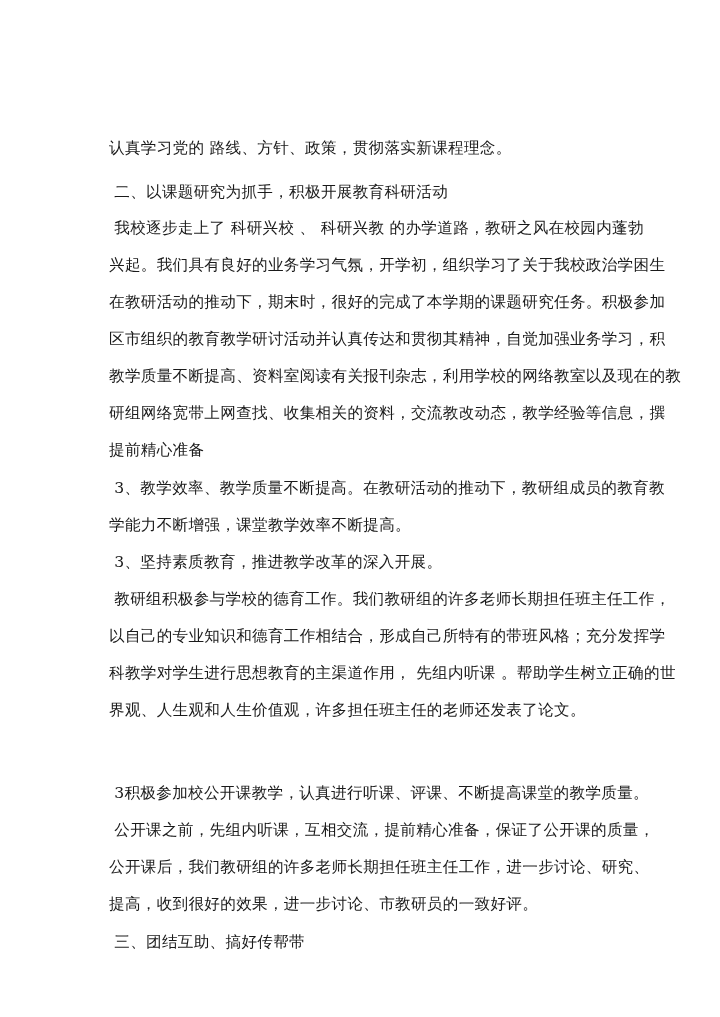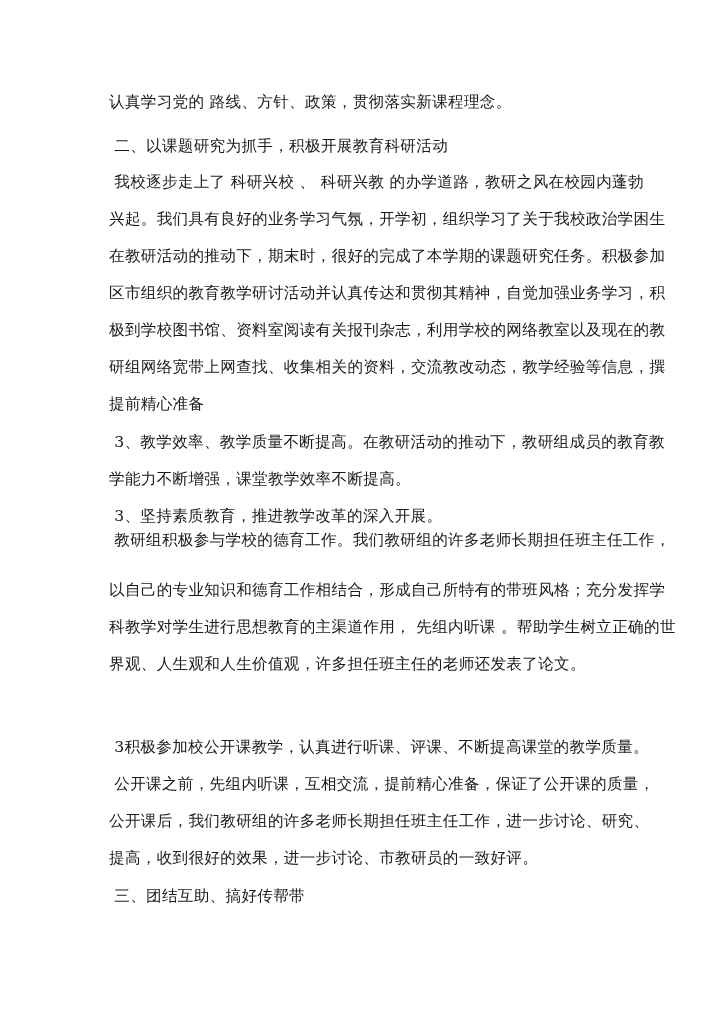--- a/index.html
+++ b/index.html
@@ -1,37 +1,37 @@
 <!DOCTYPE html>
 <html><head>
 <meta charset="utf-8">
 <style>
   html, body { margin: 0; padding: 0; background: #ffffff; }
   body { width: 720px; height: 1017px; position: relative; overflow: hidden;
          font-family: "DejaVu Serif", "Liberation Serif", serif; color: #1a1a1a; }
   .page { position: absolute; left: 109px; top: 88px; width: 504px; }
-  .line { position: absolute; left: 0; white-space: pre; font-size: 15.6px; line-height: 20px; letter-spacing: 0.3px; }
+  .line { position: absolute; left: 0; white-space: pre; font-size: 15.6px; line-height: 20px; letter-spacing: 0.3px; margin-top: 46px; }
 </style>
 </head>
 <body>
 
 <div class="page">
   <div class="line" style="top:4px">认真学习党的 路线、方针、政策，贯彻落实新课程理念。</div>
   <div class="line" style="top:48px"> 二、以课题研究为抓手，积极开展教育科研活动</div>
   <div class="line" style="top:84px"> 我校逐步走上了 科研兴校 、 科研兴教 的办学道路，教研之风在校园内蓬勃</div>
   <div class="line" style="top:121px">兴起。我们具有良好的业务学习气氛，开学初，组织学习了关于我校政治学困生</div>
   <div class="line" style="top:158px">在教研活动的推动下，期末时，很好的完成了本学期的课题研究任务。积极参加</div>
   <div class="line" style="top:195px">区市组织的教育教学研讨活动并认真传达和贯彻其精神，自觉加强业务学习，积</div>
-  <div class="line" style="top:232px">极到学校图书馆、资料室阅读有关报刊杂志，利用学校的网络教室以及现在的教</div>
+  <div class="line" style="top:232px">教学质量不断提高、资料室阅读有关报刊杂志，利用学校的网络教室以及现在的教</div>
   <div class="line" style="top:269px">研组网络宽带上网查找、收集相关的资料，交流教改动态，教学经验等信息，撰</div>
   <div class="line" style="top:306px">提前精心准备</div>
   <div class="line" style="top:344px"> 3、教学效率、教学质量不断提高。在教研活动的推动下，教研组成员的教育教</div>
   <div class="line" style="top:381px">学能力不断增强，课堂教学效率不断提高。</div>
   <div class="line" style="top:418px"> 3、坚持素质教育，推进教学改革的深入开展。</div>
-  <div class="line" style="top:442px"> 教研组积极参与学校的德育工作。我们教研组的许多老师长期担任班主任工作，</div>
+  <div class="line" style="top:455px"> 教研组积极参与学校的德育工作。我们教研组的许多老师长期担任班主任工作，</div>
   <div class="line" style="top:492px">以自己的专业知识和德育工作相结合，形成自己所特有的带班风格；充分发挥学</div>
   <div class="line" style="top:529px">科教学对学生进行思想教育的主渠道作用， 先组内听课 。帮助学生树立正确的世</div>
   <div class="line" style="top:566px">界观、人生观和人生价值观，许多担任班主任的老师还发表了论文。</div>
   <div class="line" style="top:649px"> 3积极参加校公开课教学，认真进行听课、评课、不断提高课堂的教学质量。</div>
   <div class="line" style="top:686px"> 公开课之前，先组内听课，互相交流，提前精心准备，保证了公开课的质量，</div>
   <div class="line" style="top:723px">公开课后，我们教研组的许多老师长期担任班主任工作，进一步讨论、研究、</div>
   <div class="line" style="top:760px">提高，收到很好的效果，进一步讨论、市教研员的一致好评。</div>
   <div class="line" style="top:798px"> 三、团结互助、搞好传帮带</div>
 </div>
 

